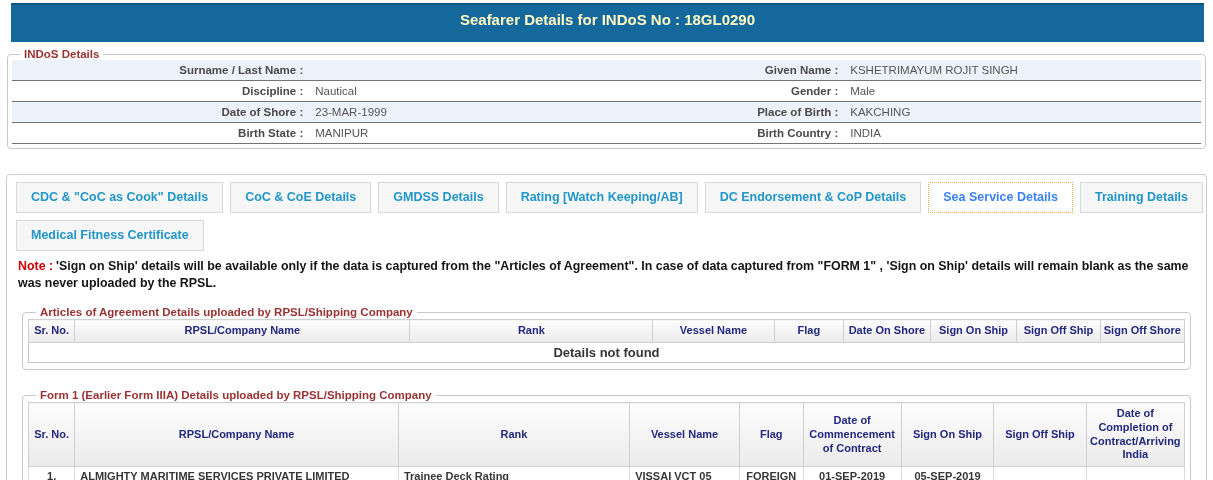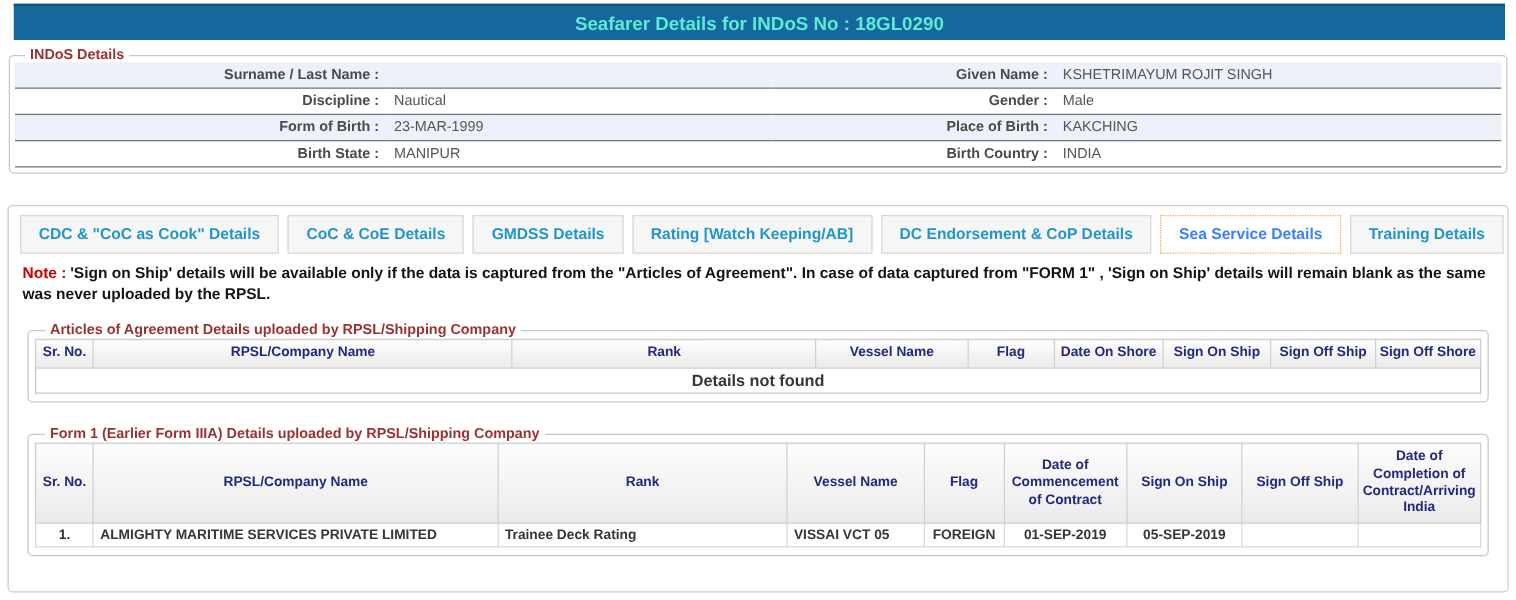--- a/index.html
+++ b/index.html
@@ -1,20 +1,20 @@
 <!DOCTYPE html>
 <html><head>
 <meta charset="utf-8">
 <style>
   * { box-sizing: border-box; margin: 0; padding: 0; }
   html, body { width: 1213px; height: 480px; overflow: hidden; background: #fff;
     font-family: "Liberation Sans", sans-serif; }
 
-  .title-bar { margin: 3px 9px 0 11px; height: 29px; line-height: 29px;
-    background: #15689b; border-top: 2px solid #10567f; color: #5eead4;
+  .title-bar { margin: 3px 9px 0 11px; height: 39px; line-height: 29px;
+    background: #15689b; border-top: 2px solid #10567f; color: #fef9c3;
     text-align: center; font-size: 15px; font-weight: bold; }
 
   fieldset.fs { border: 1px solid #c8c8c8; border-radius: 4px; background: #fff; }
   fieldset.fs legend { color: #993333; font-weight: bold; font-size: 11.5px;
     padding: 0 4px; margin-left: 8px; margin-top: 32px; }
 
   .indos-fs { margin: 6px 7px 0 7px; padding: 0 4px 4px 4px; }
   .indos-table { width: 100%; border-collapse: collapse; font-size: 11.5px; }
   .indos-table td { padding: 4px 6px; }
   .indos-table tr.alt { background: #edf2fa; }
@@ -66,21 +66,21 @@
         <td class="lbl w3">Given Name :</td>
         <td class="val w4">KSHETRIMAYUM ROJIT SINGH</td>
       </tr>
       <tr>
         <td class="lbl">Discipline :</td>
         <td class="val">Nautical</td>
         <td class="lbl">Gender :</td>
         <td class="val">Male</td>
       </tr>
       <tr class="alt">
-        <td class="lbl">Form of Birth :</td>
+        <td class="lbl">Date of Shore :</td>
         <td class="val">23-MAR-1999</td>
         <td class="lbl">Place of Birth :</td>
         <td class="val">KAKCHING</td>
       </tr>
       <tr>
         <td class="lbl">Birth State :</td>
         <td class="val">MANIPUR</td>
         <td class="lbl">Birth Country :</td>
         <td class="val">INDIA</td>
       </tr>
@@ -91,20 +91,23 @@
   <div class="tab-panel">
 
     <div class="tabs">
       <div class="tab">CDC &amp; "CoC as Cook" Details</div>
       <div class="tab">CoC &amp; CoE Details</div>
       <div class="tab">GMDSS Details</div>
       <div class="tab">Rating [Watch Keeping/AB]</div>
       <div class="tab">DC Endorsement &amp; CoP Details</div>
       <div class="tab active">Sea Service Details</div>
       <div class="tab">Training Details</div>
+    </div>
+    <div class="tabs">
+      <div class="tab">Medical Fitness Certificate</div>
     </div>
 
     <div class="note">
       <span class="note-prefix">Note :</span><span>'Sign on Ship' details will be available only if the data is captured from the "Articles of Agreement". In case of data captured from "FORM 1" , 'Sign on Ship' details will remain blank as the same was never uploaded by the RPSL.</span>
     </div>
 
     <fieldset class="fs table-fs">
       <legend>Articles of Agreement Details uploaded by RPSL/Shipping Company</legend>
       <table class="data-table">
         <colgroup>

